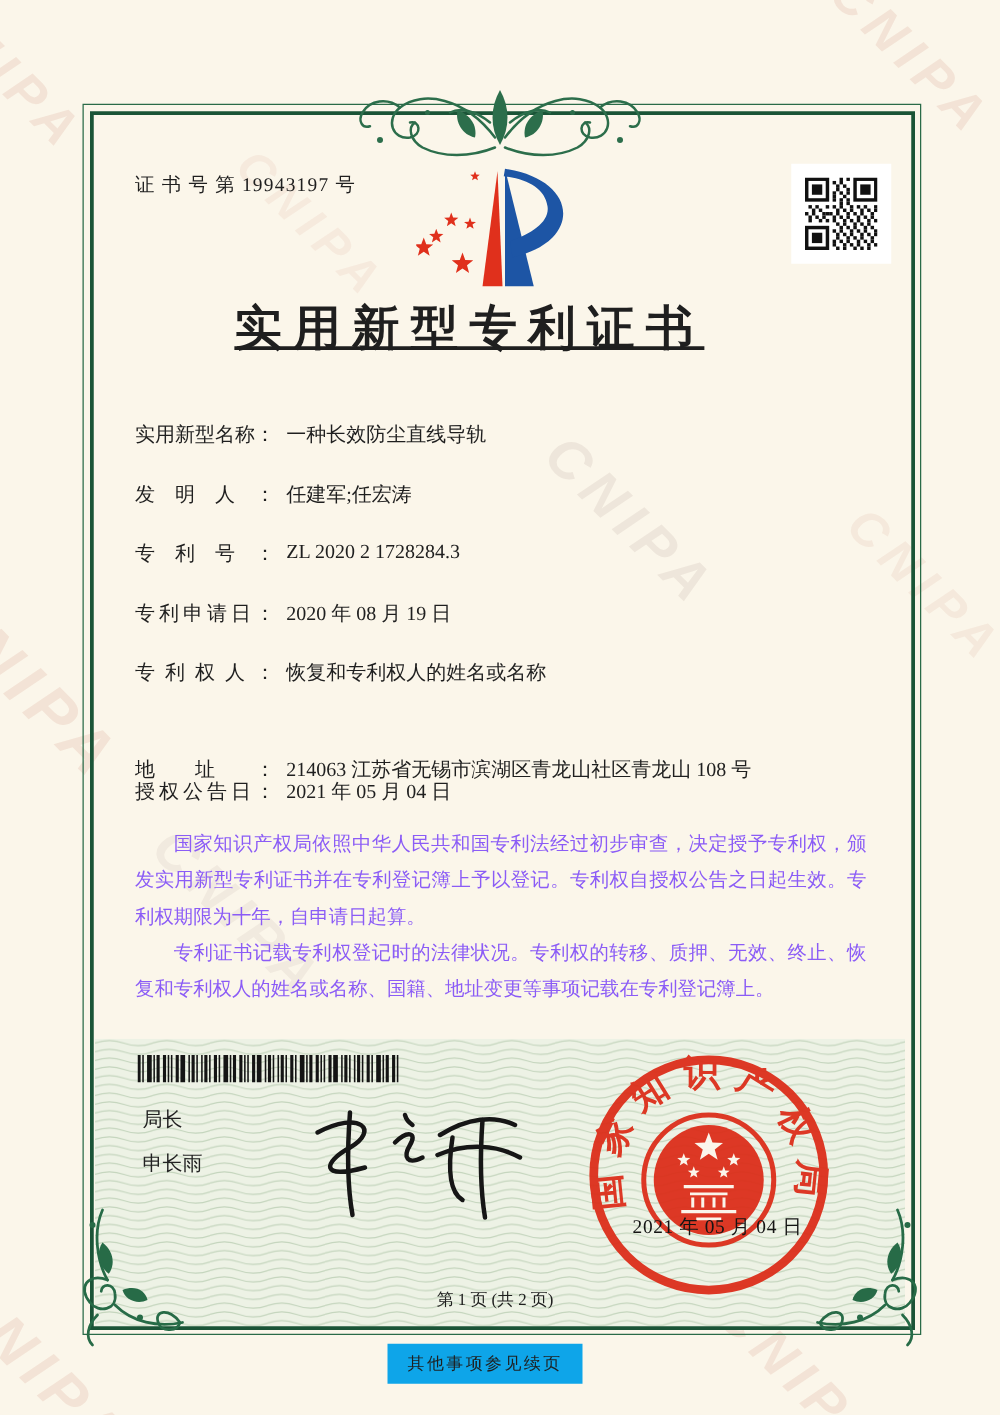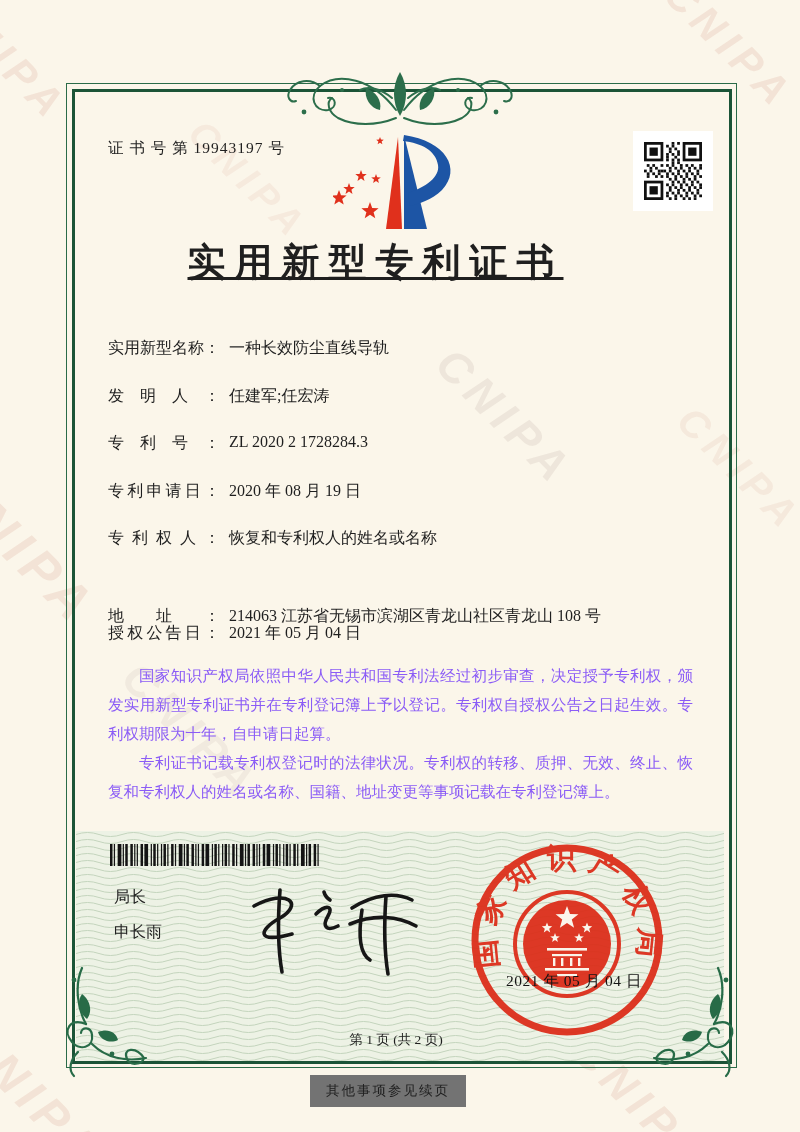--- a/index.html
+++ b/index.html
@@ -31,21 +31,21 @@
   .paras{position:absolute;left:108px;top:661px;width:585px;z-index:5;}
   .paras p{margin:0;font-size:15.5px;line-height:29px;text-indent:2em;text-align:justify;color:#8b5cf6;}
   .barcode{position:absolute;left:110px;top:844px;z-index:5;}
   .signer{position:absolute;left:114px;top:879px;font-family:"Liberation Sans","DejaVu Sans",sans-serif;
       font-size:16px;line-height:35px;color:#222;z-index:5;}
   .sig{position:absolute;left:228px;top:880px;z-index:5;}
   .seal{position:absolute;left:467px;top:842px;z-index:6;opacity:.93;}
   .seal-date{position:absolute;left:494px;top:971px;width:160px;text-align:center;font-size:15.5px;
       color:#141414;z-index:7;letter-spacing:.5px;}
   .page-no{position:absolute;left:68px;top:1031px;width:656px;text-align:center;font-size:13.5px;z-index:5;}
-  .note-box{position:absolute;left:310px;top:1075px;background:#737373;padding:7px 16px;font-size:13.5px;
+  .note-box{position:absolute;left:310px;top:1075px;background:#0ea5e9;padding:7px 16px;font-size:13.5px;
       letter-spacing:2px;z-index:5;}
 </style>
 </head>
 <body>
 
 <div class="page">
 
   <span class="wm" style="left:-38px;top:-18px;font-size:42px;">CNIPA</span>
   <span class="wm" style="left:688px;top:-30px;font-size:42px;">CNIPA</span>
   <span class="wm" style="left:210px;top:112px;font-size:38px;color:rgba(214,156,136,0.13);">CNIPA</span>

